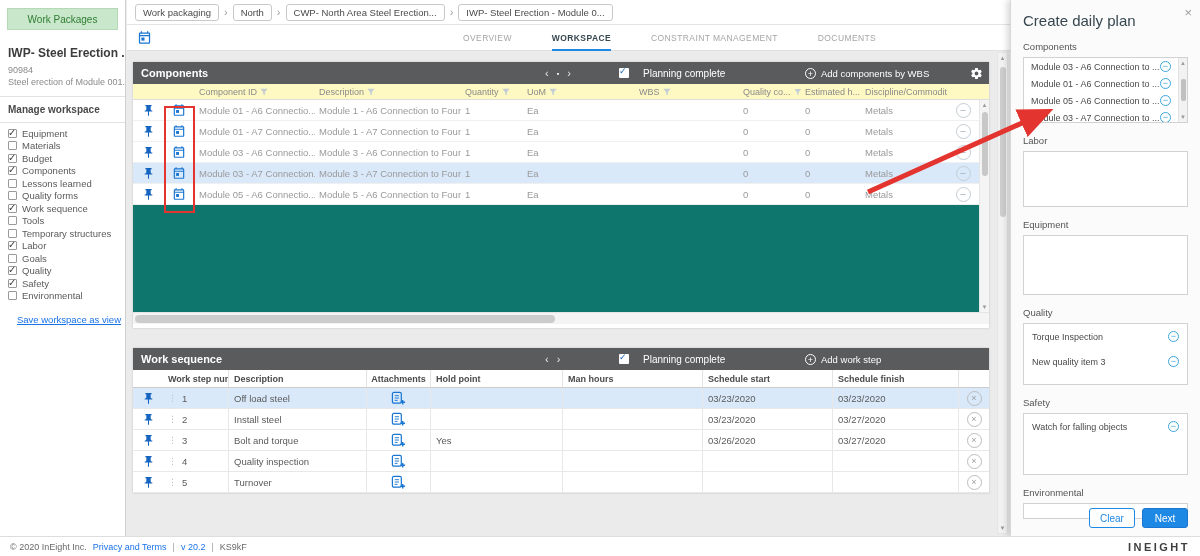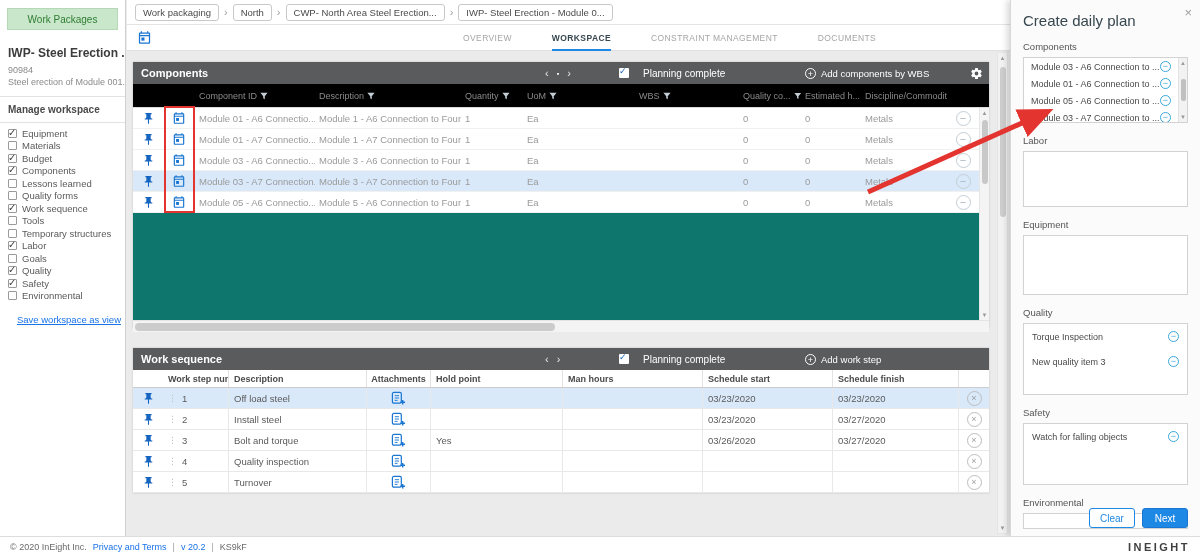--- a/index.html
+++ b/index.html
@@ -40,21 +40,21 @@
   .ph-pager{position:absolute;left:412px;display:flex;gap:8px;align-items:center;font-size:11px;color:#e8e8e8}
   .ph-pager .pgdot{font-size:7px;color:#fff}
   .ph-pc{position:absolute;left:486px;display:flex;align-items:center;gap:14px;font-size:10px;color:#fff;cursor:pointer}
   .pc-box{width:10px;height:10px;background:#fff;border-radius:1px;position:relative}
   .pc-box::after{content:"✓";position:absolute;left:0;top:-2px;font-size:9px;color:#1565c0;font-weight:bold}
   .ph-add{position:absolute;left:672px;display:flex;align-items:center;gap:5px;font-size:9.5px;color:#fff;cursor:pointer}
   .plus-circle{width:11px;height:11px;border:1px solid #fff;border-radius:50%;font-size:9px;line-height:10px;text-align:center;flex:none}
   .ph-gear{position:absolute;right:6px;top:4px;cursor:pointer}
 
   .cell{display:flex;align-items:center;white-space:nowrap;overflow:hidden;flex:none}
-  .grid-head{display:flex;height:24px;border-bottom:1px solid #ddd;background:#000000}
+  .grid-head{display:flex;height:16px;border-bottom:1px solid #ddd;background:#fef9c3}
   .grid-head .cell{font-size:9px;color:#8a8a8a;gap:3px;padding-left:4px}
   .grid-row{display:flex;height:21px;border-bottom:1px solid #f0f0f0;background:#fff;font-size:9.5px;color:#9a9a9a}
   .grid-row.hl{background:#d9e9fa}
   .c-pin{width:30px;justify-content:center;padding-left:0!important}
   .c-cal{width:32px;justify-content:center;padding-left:0!important}
   .c-id{width:120px;padding-left:4px}
   .c-desc{width:146px;padding-left:4px}
   .c-qty{width:62px;padding-left:4px}
   .c-uom{width:112px;padding-left:4px}
   .c-wbs{width:104px;padding-left:4px}
@@ -99,21 +99,21 @@
   .rp-box{background:#fff;border:1px solid #d2d2d2;position:relative}
   .rp-comp-box{height:66px;overflow:hidden}
   .rp-item{display:flex;align-items:center;justify-content:space-between;height:17px;padding:0 16px 0 7px}
   .rp-box.roomy .rp-item{height:25px;padding:0 8px}
   .rp-item-label{font-size:9px;color:#4a4a4a;white-space:nowrap;overflow:hidden}
   .rp-minus{width:11px;height:11px;border:1px solid #3ba7dd;border-radius:50%;color:#3ba7dd;font-size:9px;line-height:9px;text-align:center;cursor:pointer;flex:none}
   .rp-scroll{position:absolute;right:0;top:0;bottom:0;width:9px;background:#f2f2f2;border-left:1px solid #e2e2e2;display:flex;flex-direction:column;align-items:center;justify-content:space-between;padding:1px 0}
   .rp-scroll .sc-thumb{width:5px;flex:0 0 22px;background:#c0c0c0;border-radius:2px}
   .rp-empty-56{height:56px}
   .rp-empty-60{height:60px}
-  .rp-quality{height:72px}
+  .rp-quality{height:62px}
   .rp-safety{height:62px}
   .rp-env{height:16px}
   .rp-buttons{position:absolute;right:12px;bottom:8px;display:flex;gap:7px}
   .btn{height:20px;width:46px;border-radius:3px;font-size:10px;font-family:inherit;cursor:pointer}
   .btn-clear{background:#fff;border:1px solid #1e88e5;color:#1e88e5}
   .btn-next{background:#1e88e5;border:1px solid #1976d2;color:#fff}
 
   
   .footer{position:absolute;left:0;top:536px;width:1200px;height:20px;background:#fff;border-top:1px solid #ddd;display:flex;align-items:center;gap:6px;padding:0 10px;font-size:9px;color:#6a6a6a;z-index:4}
   .flink{color:#1a73e8;cursor:pointer}

